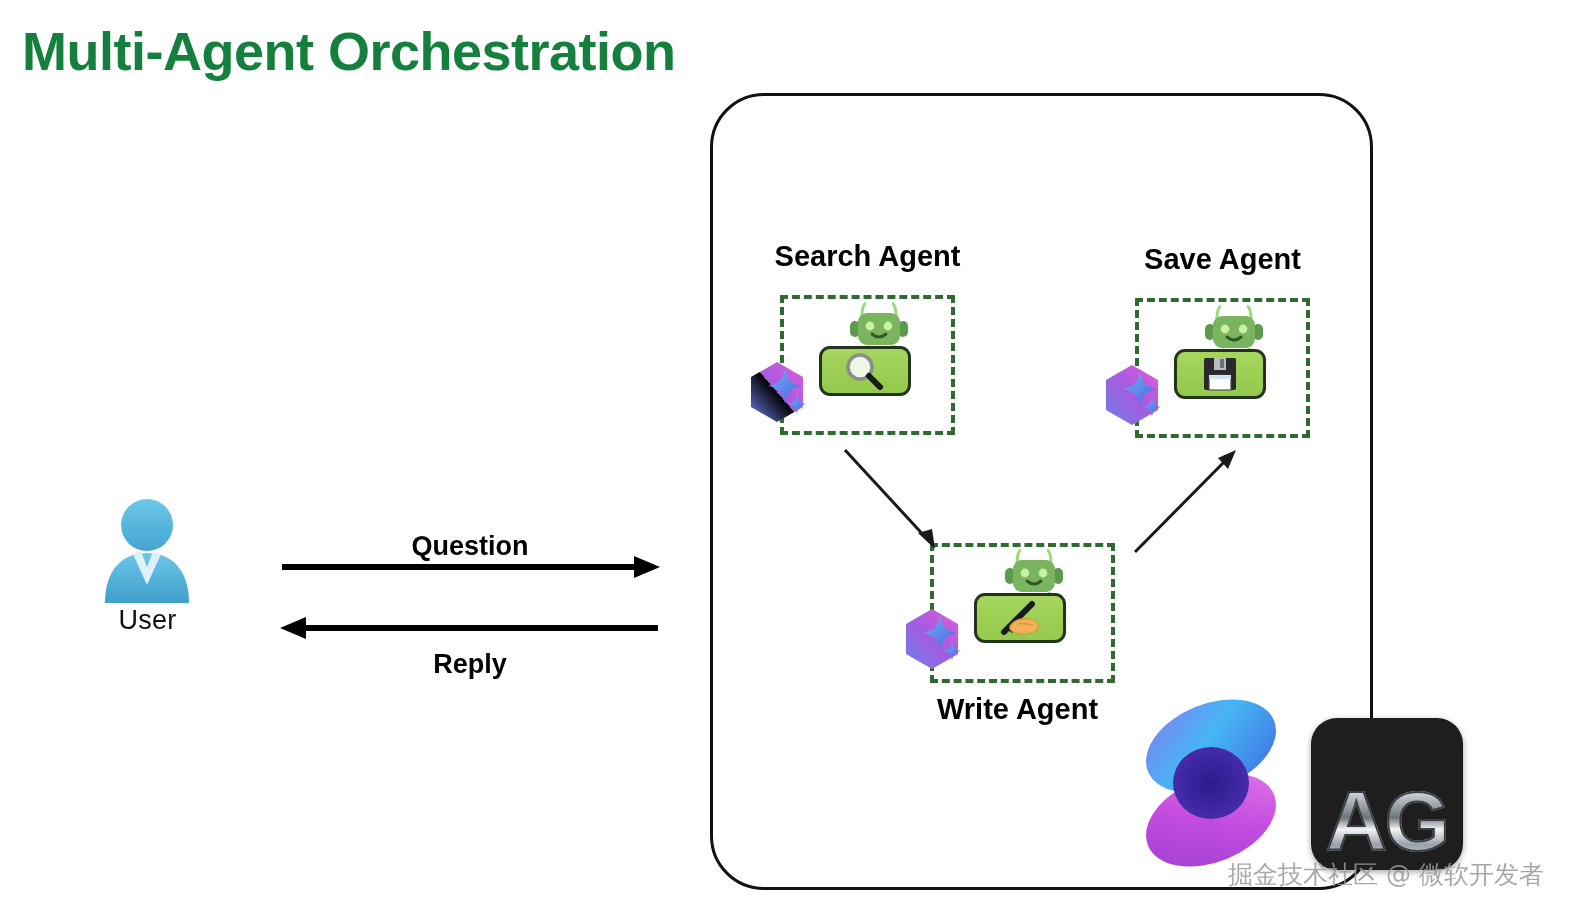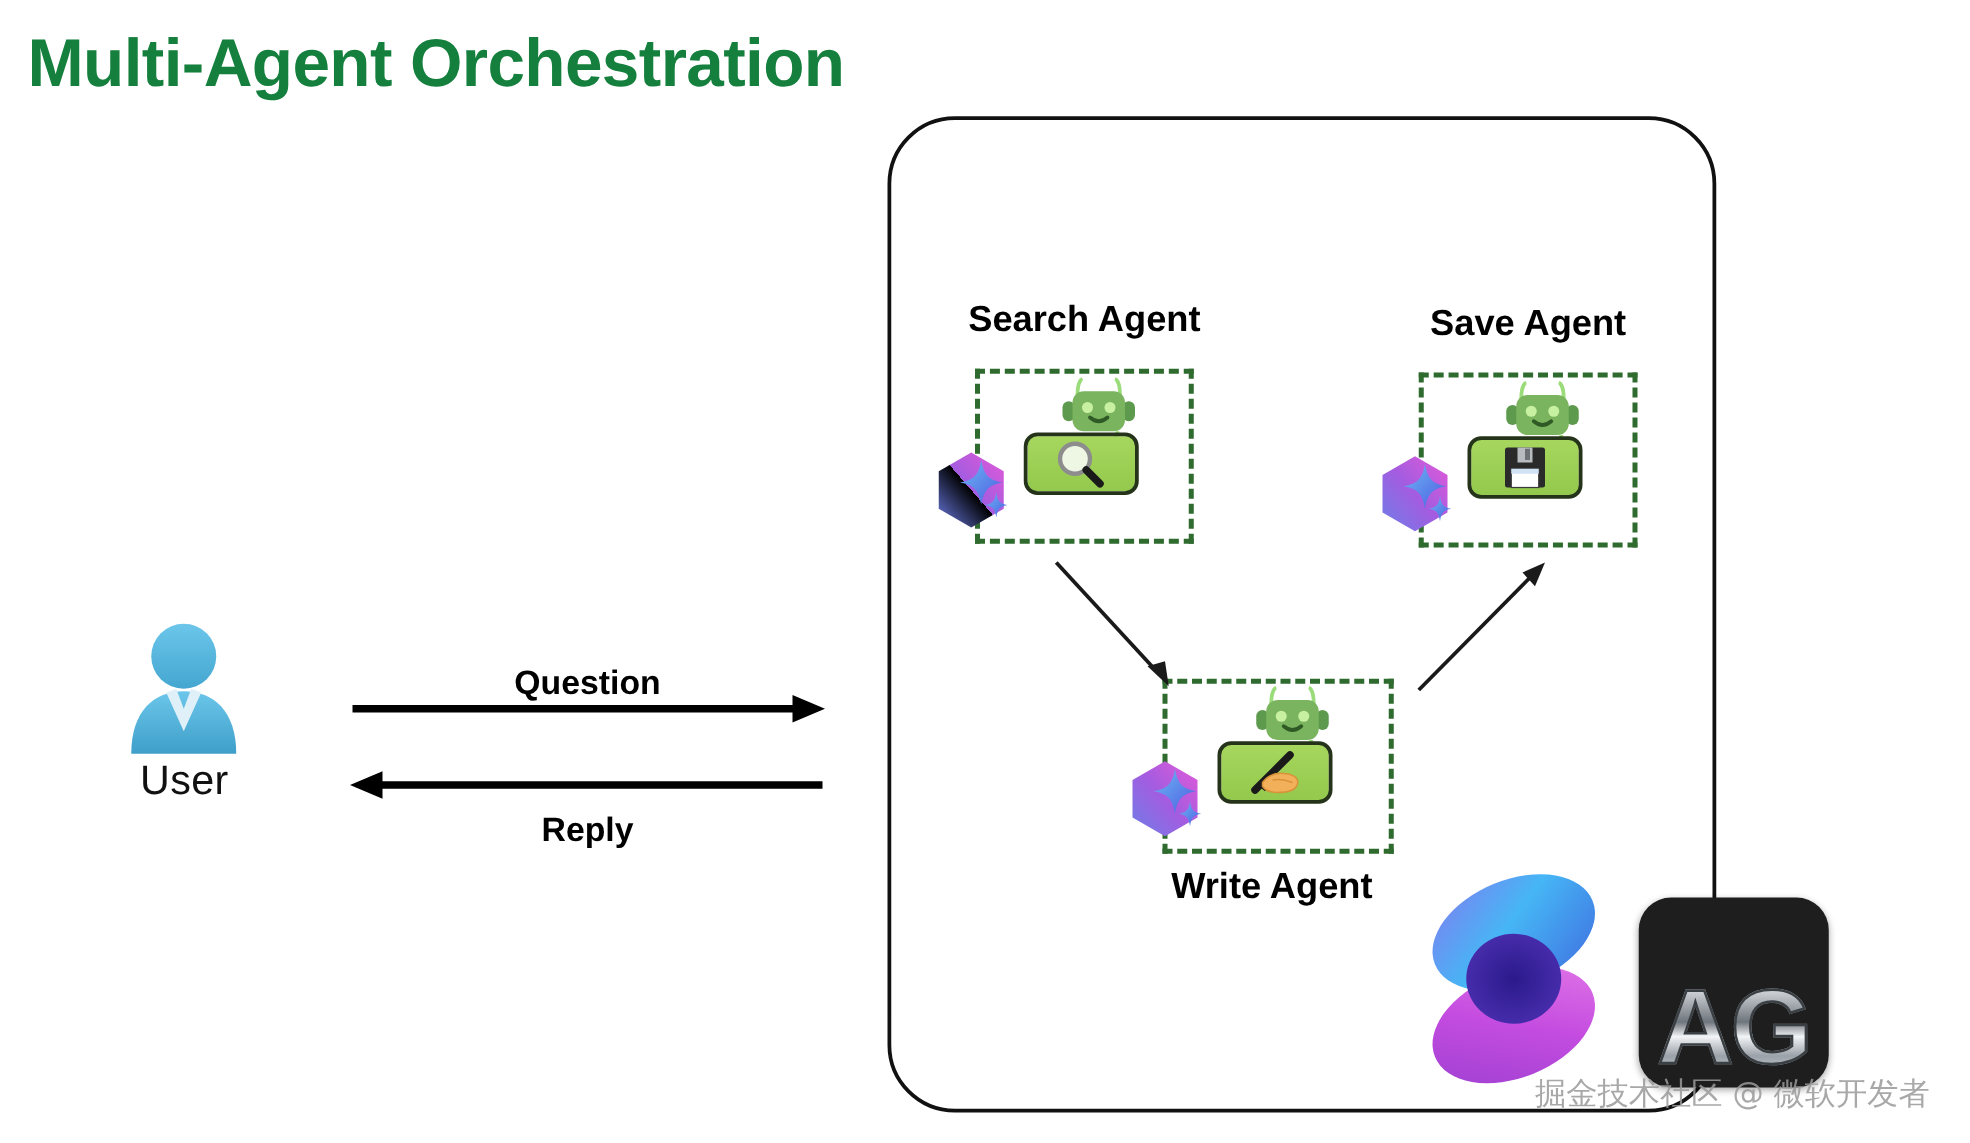--- a/index.html
+++ b/index.html
@@ -44,21 +44,21 @@
   
   .hexbadge{position:absolute;width:64px;height:66px;}
 
   
   .flow-arrow{position:absolute;}
 
   
   #user-block{position:absolute;left:95px;top:495px;width:105px;height:150px;}
   #user-label{
     position:absolute;left:0;top:110px;width:105px;text-align:center;
-    font-size:33px;color:#111;letter-spacing:0.3px;
+    font-size:27px;color:#111;letter-spacing:0.3px;
   }
 
   
   #exchange{position:absolute;left:270px;top:495px;width:400px;height:185px;}
   .exchange-label{
     position:absolute;width:100%;text-align:center;
     font-size:27px;font-weight:bold;color:#000;white-space:nowrap;
   }
 
   

